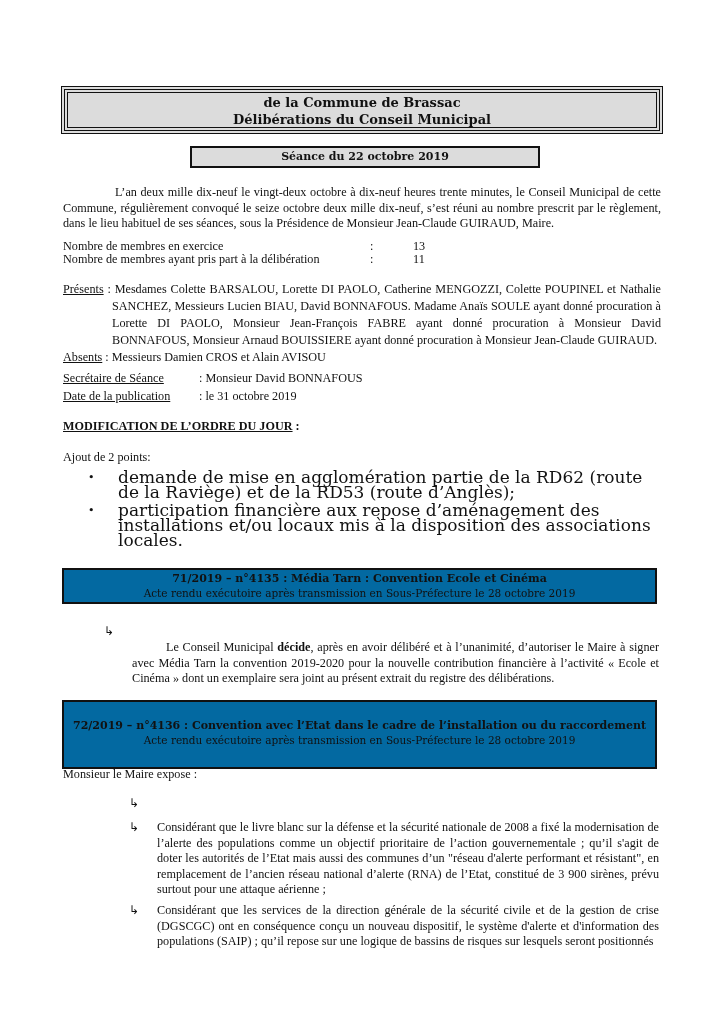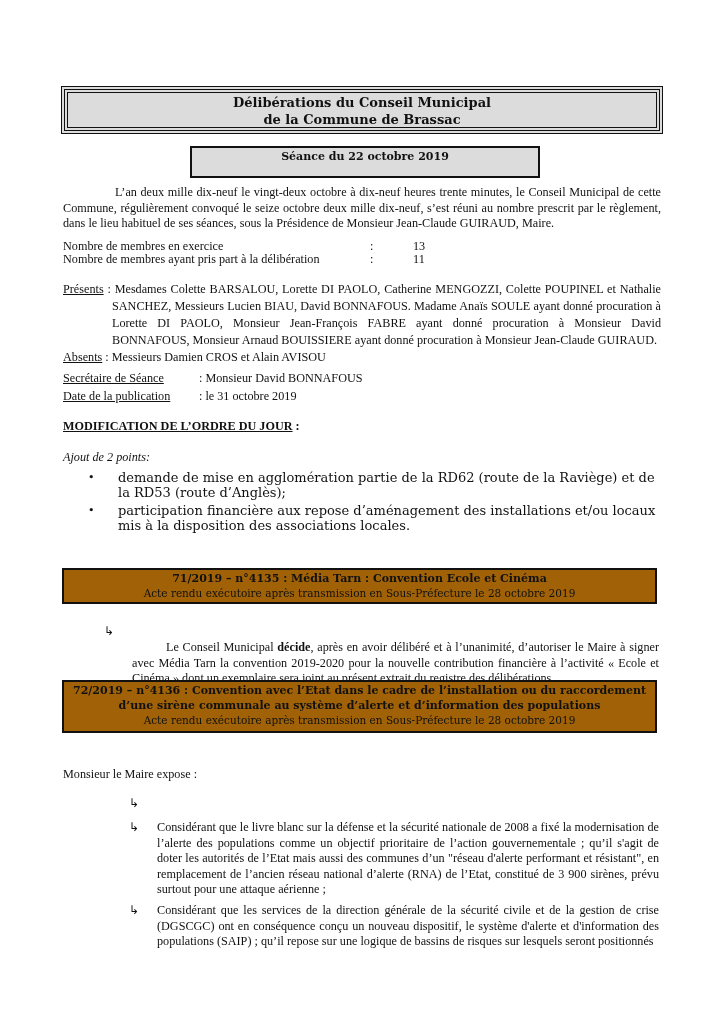--- a/index.html
+++ b/index.html
@@ -4,50 +4,50 @@
 <style>
   html, body { margin:0; padding:0; background:#fff; }
   body { width:724px; height:1024px; position:relative; overflow:hidden;
          font-family:"Liberation Serif", serif; color:#111; font-size:12.2px; }
   .abs { position:absolute; }
   .title-box { left:61px; top:86px; width:596px; height:41px;
      border:3px double #111; outline:1px solid #111; outline-offset:-7px;
      background:#dcdcdc; text-align:center; }
   .title-box .inner { padding-top:4px; font-family:"DejaVu Serif", serif; font-weight:bold; font-size:13px; line-height:17px; }
   .title-box { box-sizing:border-box; height:48px; width:602px; border:4px double #111; }
-  .seance-box { left:190px; top:146px; width:350px; height:32px; box-sizing:border-box;
+  .seance-box { left:190px; top:146px; width:350px; height:22px; box-sizing:border-box;
      border:2px solid #111; background:#dcdcdc; text-align:center;
      font-family:"DejaVu Serif", serif; font-weight:bold; font-size:11px; line-height:17px; }
   p { margin:0; }
   .para { left:63px; width:598px; line-height:15.5px; text-align:justify; }
   .indent { text-indent:52px; }
   .row { left:63px; line-height:13px; }
   .row .lbl { position:absolute; left:0; white-space:nowrap; }
   .row .colon { position:absolute; left:307px; }
   .row .val { position:absolute; left:350px; }
   .ul { text-decoration:underline; }
   .hang { left:63px; width:598px; line-height:17px; text-align:justify; padding-left:49px; text-indent:-49px; box-sizing:border-box; }
   .bold { font-weight:bold; }
-  .bullets { left:88px; width:570px; font-family:"DejaVu Serif", serif; font-size:13px; line-height:15px; }
+  .bullets { left:88px; width:570px; font-family:"DejaVu Serif", serif; font-size:17px; line-height:15px; }
   .bullets li { list-style:none; position:relative; padding-left:30px; margin-bottom:3px; }
   .bullets li::before { content:"\2022"; position:absolute; left:0; top:0; font-size:11px; }
-  .delib-box { left:62px; width:595px; box-sizing:border-box; border:2px solid #111; background:#a16207; text-align:center;
+  .delib-box { left:62px; width:595px; box-sizing:border-box; border:2px solid #111; background:#0369a1; text-align:center;
      font-family:"DejaVu Serif", serif; font-size:11px; line-height:15px; }
   .delib-box .t { font-weight:bold; }
   .delib-box .s { font-size:10.5px; }
   .arrow-item { position:absolute; line-height:15.5px; text-align:justify; box-sizing:border-box; }
   .arrow-item .arr { position:absolute; left:-28px; top:0; font-size:12px; }
 </style>
 </head>
 <body>
 
 <div class="abs title-box">
   <div class="inner">
+    <div>de la Commune de Brassac</div>
     <div>Délibérations du Conseil Municipal</div>
-    <div>de la Commune de Brassac</div>
   </div>
 </div>
 
 <div class="abs seance-box">Séance du 22 octobre 2019</div>
 
 <p class="abs para indent" style="top:185px;">L’an deux mille dix-neuf le vingt-deux octobre à dix-neuf heures trente minutes, le Conseil Municipal de cette Commune, régulièrement convoqué le seize octobre deux mille dix-neuf, s’est réuni au nombre prescrit par le règlement, dans le lieu habituel de ses séances, sous la Présidence de Monsieur Jean-Claude GUIRAUD, Maire.</p>
 
 <div class="abs row" style="top:240px;">
   <span class="lbl">Nombre de membres en exercice</span>
   <span class="colon">:</span>
@@ -67,40 +67,39 @@
   <span class="ul">Secrétaire de Séance</span>
   <span class="abs" style="left:136px; top:0; white-space:nowrap;">: Monsieur David BONNAFOUS</span>
 </div>
 <div class="abs" style="left:63px; top:389px;text-align:center;">
   <span class="ul">Date de la publication</span>
   <span class="abs" style="left:136px; top:0; white-space:nowrap;">: le 31 octobre 2019</span>
 </div>
 
 <div class="abs bold" style="left:63px; top:419px;"><span class="ul">MODIFICATION DE L’ORDRE DU JOUR</span><span> :</span></div>
 
-<div class="abs" style="left:63px; top:450px;font-style:italic;">Ajout de 2 points:</div>
+<div class="abs" style="left:63px; top:450px;">Ajout de 2 points:</div>
 
 <ul class="abs bullets" style="top:470px; margin:0; padding:0;">
   <li>demande de mise en agglomération partie de la RD62 (route de la Raviège) et de la RD53 (route d’Anglès);</li>
   <li>participation financière aux repose d’aménagement des installations et/ou locaux mis à la disposition des associations locales.</li>
 </ul>
 
 <div class="abs delib-box" style="top:568px; height:36px; padding-top:1px;">
   <div class="t">71/2019 – n°4135 : Média Tarn : Convention Ecole et Cinéma</div>
   <div class="s">Acte rendu exécutoire après transmission en Sous-Préfecture le 28 octobre 2019</div>
 </div>
 
 <div class="arrow-item" style="left:132px; top:624px; width:520px;">
   <span class="arr">↳</span>
 </div>
 <p class="abs" style="left:132px; top:640px; width:527px; line-height:15.5px; text-align:justify; text-indent:34px;"><span>Le Conseil Municipal </span><span class="bold">décide</span><span>, après en avoir délibéré et à l’unanimité, d’autoriser le Maire à signer avec Média Tarn la convention 2019-2020 pour la nouvelle contribution financière à l’activité « Ecole et Cinéma » dont un exemplaire sera joint au présent extrait du registre des délibérations.</span></p>
 
-<div class="abs delib-box" style="top:680px; height:53px; padding-top:1px;">
+<div class="abs delib-box" style="top:700px; height:69px; padding-top:16px;">
   <div class="t">72/2019 – n°4136 : Convention avec l’Etat dans le cadre de l’installation ou du raccordement</div>
-  <div class="t">d’une sirène communale au système d’alerte et d’information des populations</div>
   <div class="s">Acte rendu exécutoire après transmission en Sous-Préfecture le 28 octobre 2019</div>
 </div>
 
 <div class="abs" style="left:63px; top:767px;">Monsieur le Maire expose :</div>
 
 <div class="arrow-item" style="left:157px; top:796px; width:500px;">
   <span class="arr">↳</span>
 </div>
 <div class="arrow-item" style="left:157px; top:820px; width:502px;">
   <span class="arr">↳</span>

